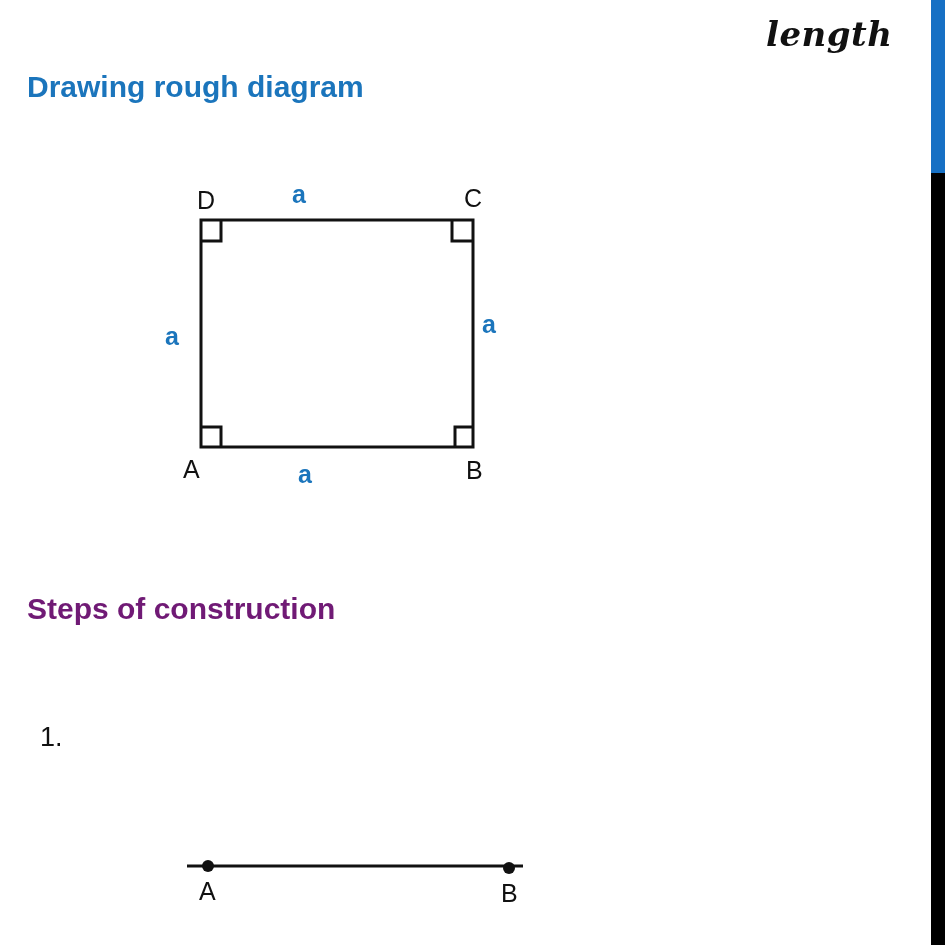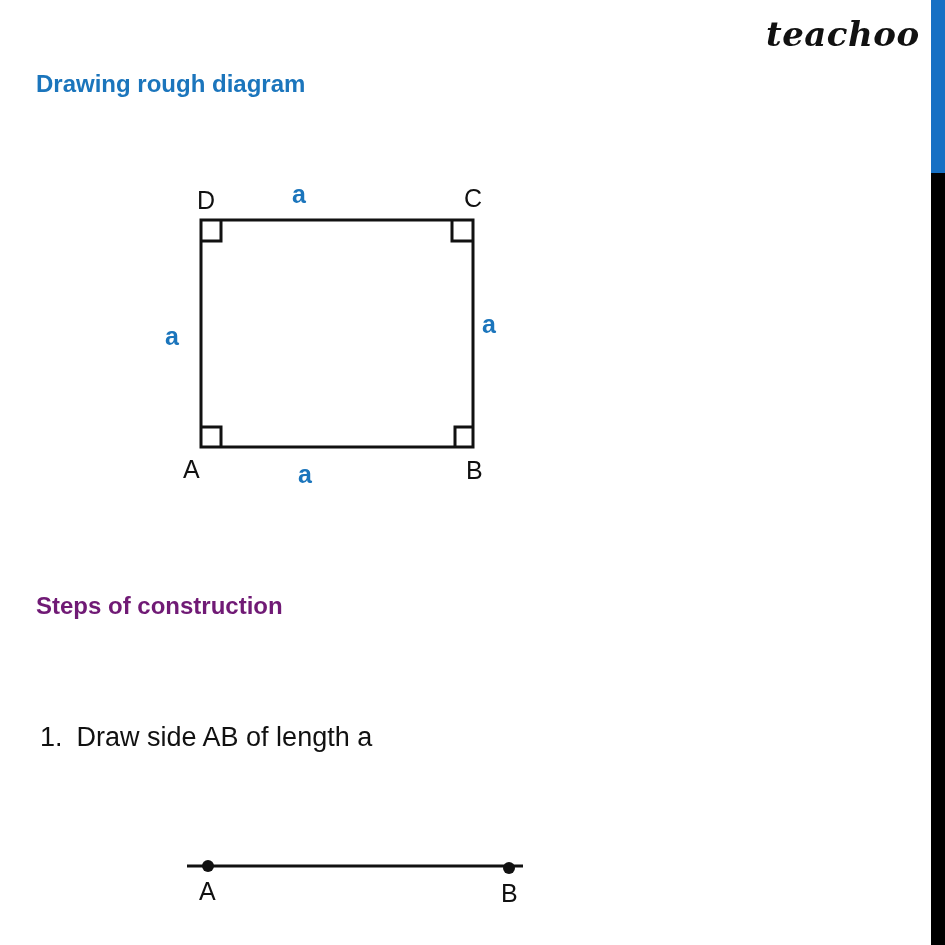--- a/index.html
+++ b/index.html
@@ -9,36 +9,36 @@
       font-family: "Liberation Sans", "DejaVu Sans", sans-serif;
     }
     .logo {
       position: absolute; left: 766px; top: 14px;
       font-family: "DejaVu Serif", serif; font-weight: bold; font-style: italic;
       font-size: 34px; color: #111; letter-spacing: 0.5px;
     }
     .sidebar-blue { position: absolute; left: 931px; top: 0; width: 14px; height: 173px; }
     .sidebar-black { position: absolute; left: 931px; top: 173px; width: 14px; height: 772px; }
     .heading {
-      position: absolute; left: 36px; font-weight: bold; font-size: 24px;
+      position: absolute; left: 27px; font-weight: bold; font-size: 30px;
     }
     .h1 { top: 70px; }
     .h2 { top: 592px; }
     .step {
       position: absolute; left: 40px; top: 722px; font-size: 27px; color: #111;
       display: flex; gap: 14px;
     }
     .diagram { position: absolute; left: 0; top: 0; }
     .lbl { position: absolute; font-size: 25px; color: #111; }
     .side { position: absolute; font-size: 25px; font-weight: bold; }
   </style>
 </head>
 <body>
 
-<div class="logo">teachoo</div>
+<div class="logo">length</div>
 <div class="sidebar-blue" style="background: rgb(22, 112, 196);"></div>
 <div class="sidebar-black" style="background: rgb(0, 0, 0);"></div>
 
 <div class="heading h1" style="color: rgb(27, 117, 188);">Drawing rough diagram</div>
 
 <svg class="diagram" width="945" height="945">
   <rect x="201" y="220" width="272" height="227" fill="none" stroke="#111" stroke-width="3"></rect>
 
   <polyline points="201,241 221,241 221,220" fill="none" stroke="#111" stroke-width="3"></polyline>
   <polyline points="473,241 452,241 452,220" fill="none" stroke="#111" stroke-width="3"></polyline>
@@ -57,17 +57,16 @@
 
 <div class="side" style="left: 292px; top: 180px; color: rgb(27, 117, 188);">a</div>
 <div class="side" style="left: 165px; top: 322px; color: rgb(27, 117, 188);">a</div>
 <div class="side" style="left: 482px; top: 310px; color: rgb(27, 117, 188);">a</div>
 <div class="side" style="left: 298px; top: 460px; color: rgb(27, 117, 188);">a</div>
 
 <div class="heading h2" style="color: #701a75;">Steps of construction</div>
 
 <div class="step">
   <span>1.</span>
-  <span>Draw side AB of length a</span>
 </div>
 
 <div class="lbl" style="left:199px; top:877px;">A</div>
 <div class="lbl" style="left:501px; top:879px;">B</div>
 
 </body></html>

